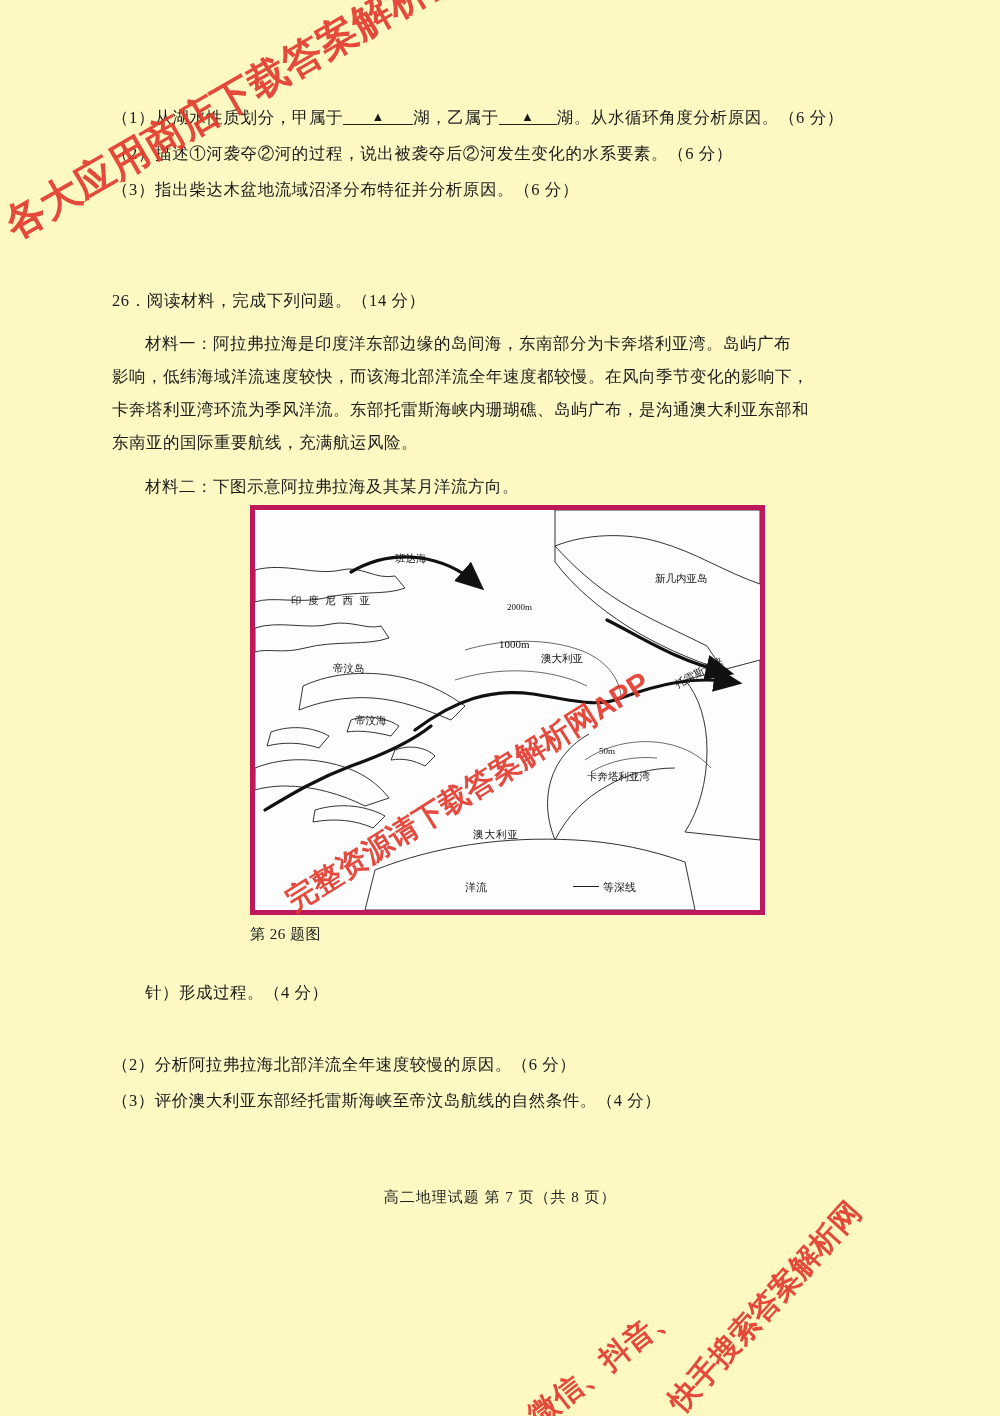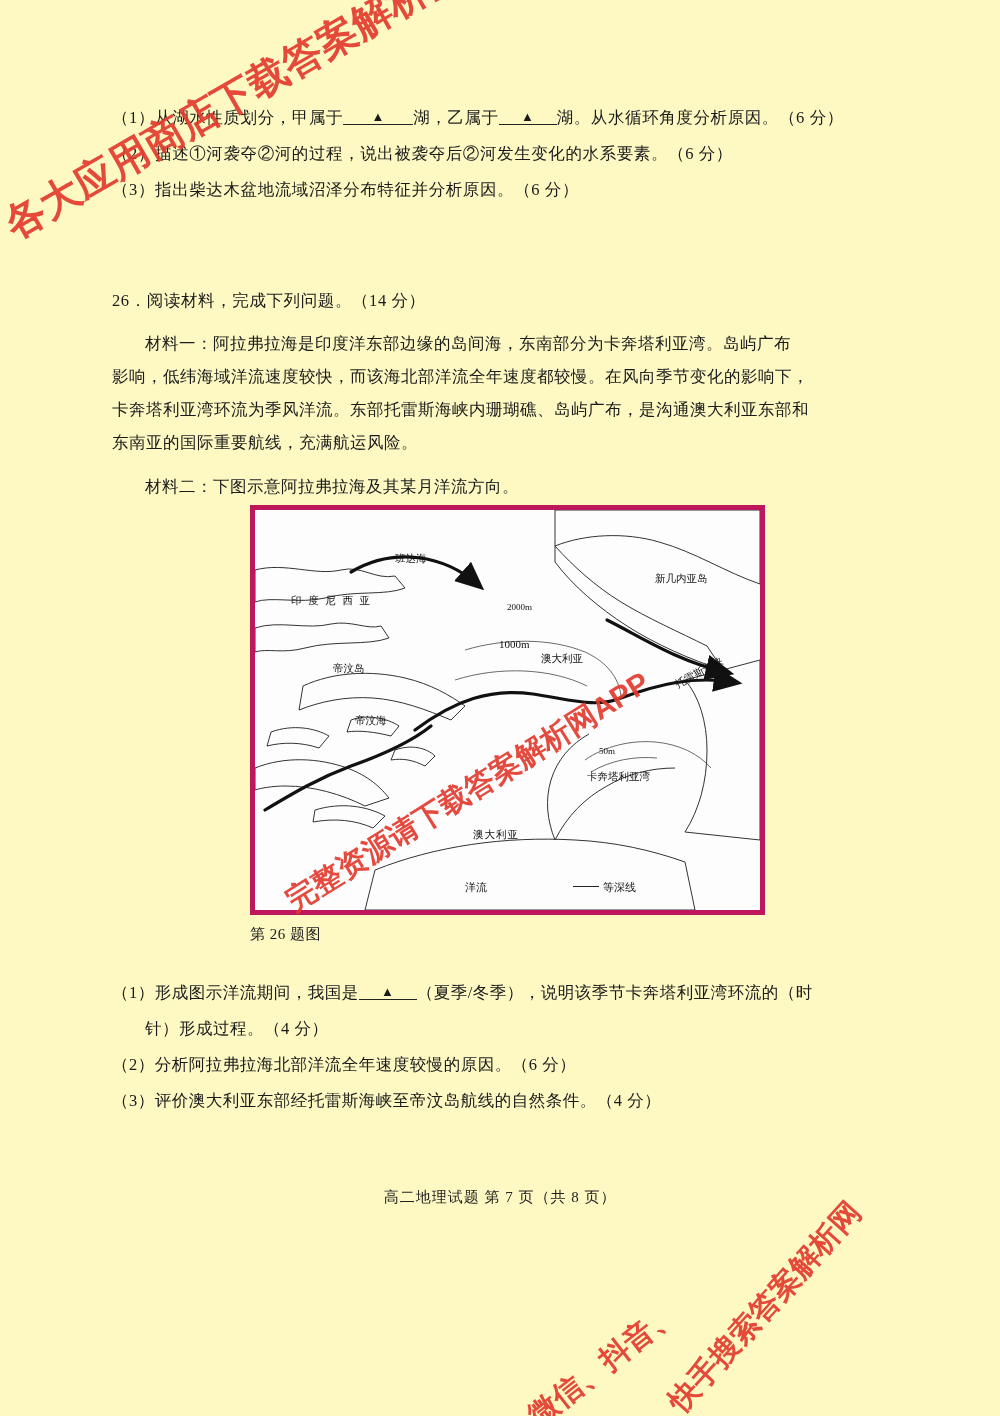--- a/index.html
+++ b/index.html
@@ -289,23 +289,20 @@
           <span class="legend-line"></span><span>等深线</span>
         </div>
       </div>
 
     </div>
 
     <div class="fig-caption">第 26 题图</div>
   </div>
 
   <div class="q2" id="q2a">
-    <div>
-      <span>（1）形成图示洋流期间，我国是</span><span class="blank-sm">▲</span><span>（夏季/冬季），说明该季节卡奔塔利亚湾环流的（时</span>
-    </div>
     <div style="padding-left:33px;">针）形成过程。（4 分）</div>
   </div>
 
   <div class="q2" id="q2b">（2）分析阿拉弗拉海北部洋流全年速度较慢的原因。（6 分）</div>
   <div class="q2" id="q2c">（3）评价澳大利亚东部经托雷斯海峡至帝汶岛航线的自然条件。（4 分）</div>
 
   <div class="footer">高二地理试题  第 7 页（共 8 页）</div>
 
   <div class="wm" id="wm1">各大应用商店下载答案解析网APP</div>
   <div class="wm" id="wm2">完整资源请下载答案解析网APP</div>

